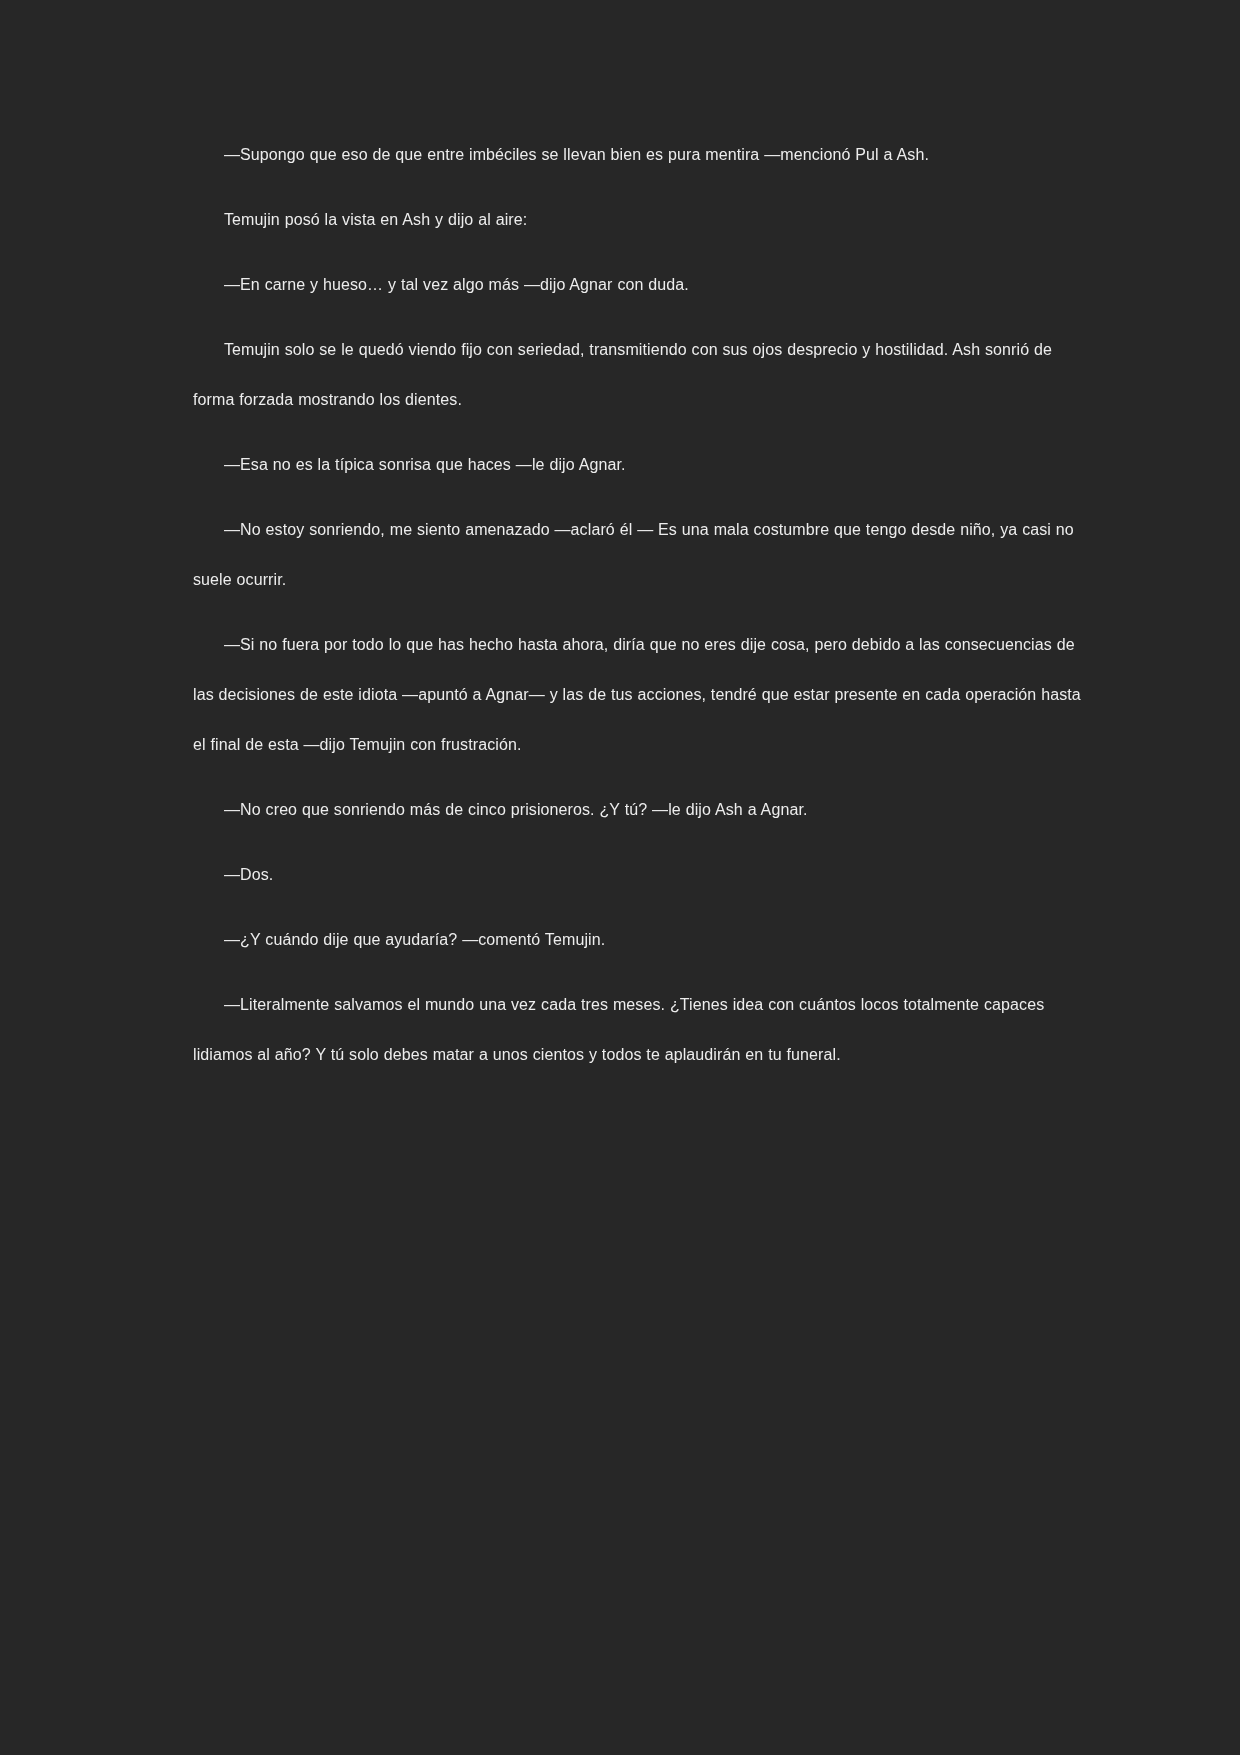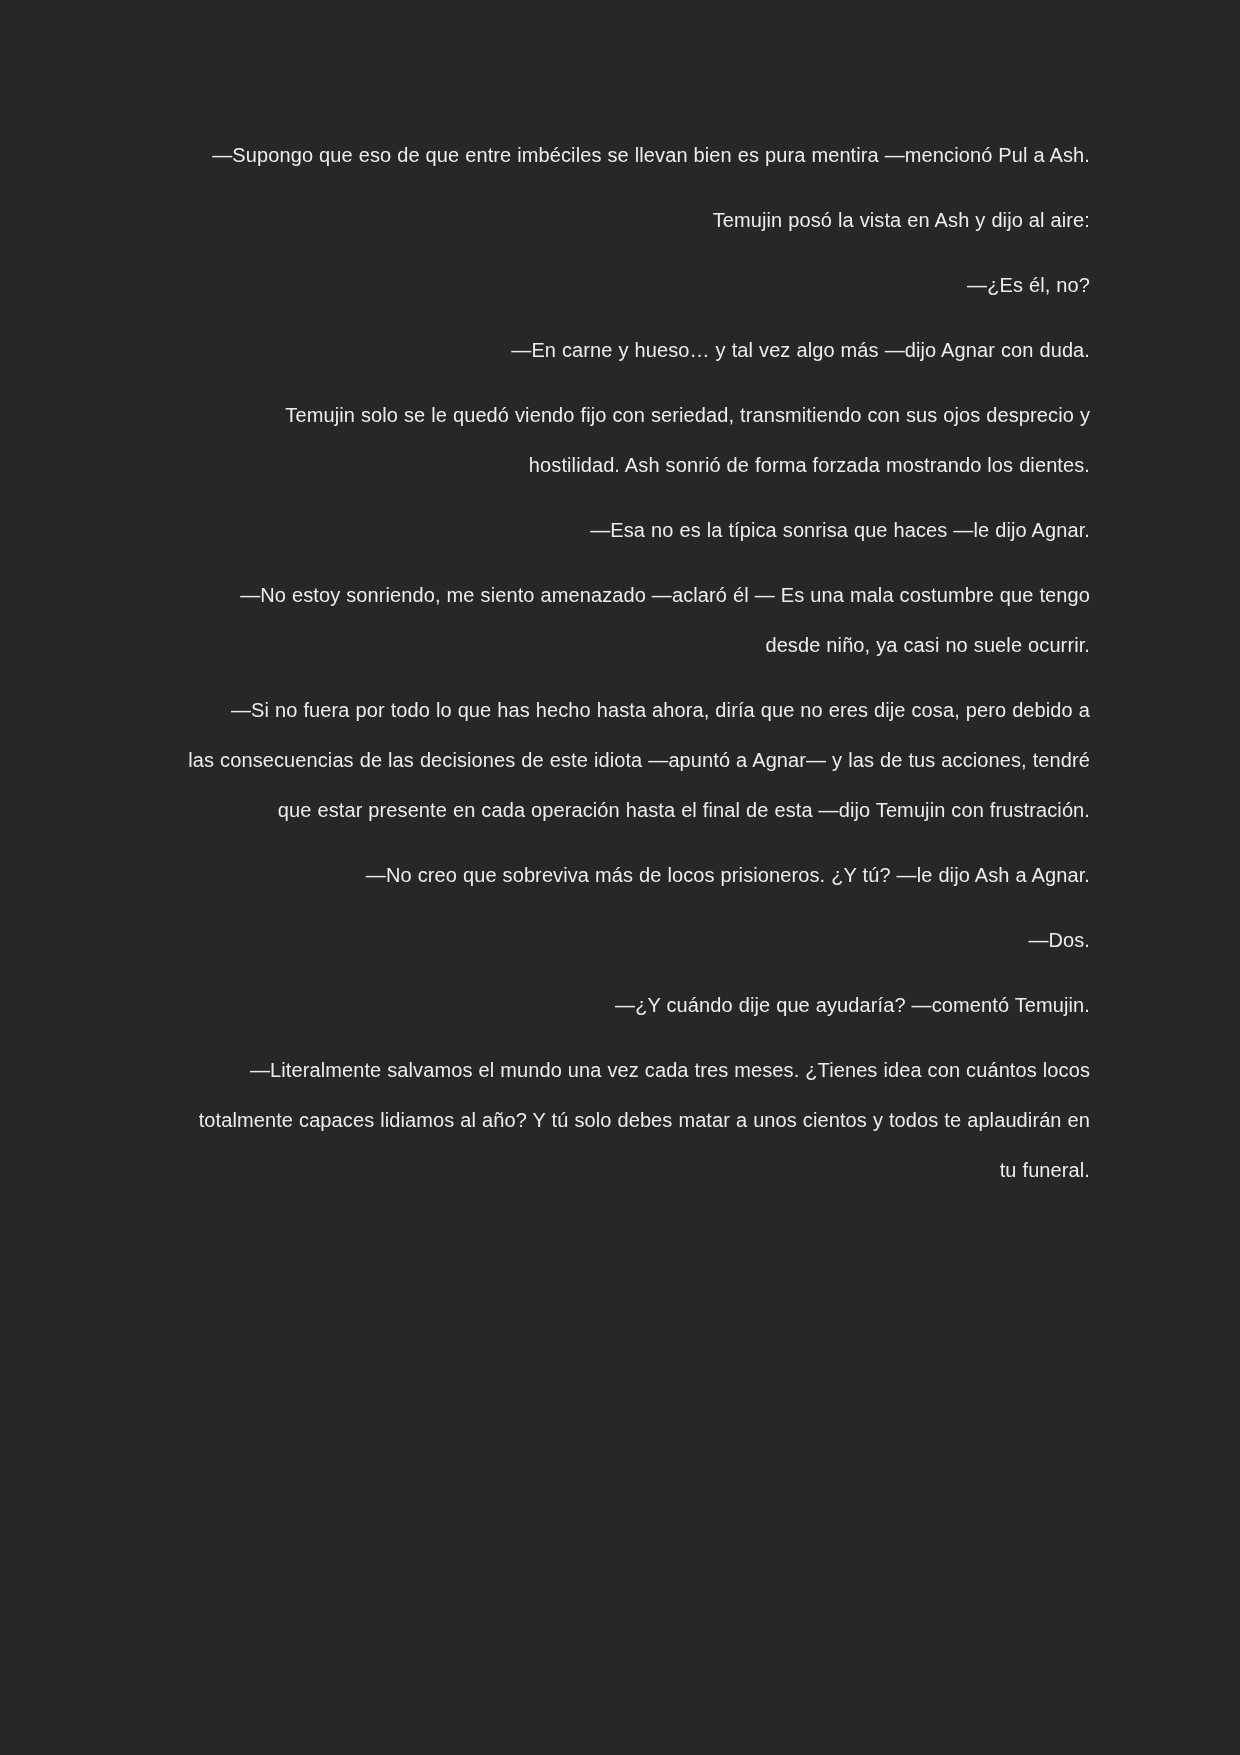--- a/index.html
+++ b/index.html
@@ -14,40 +14,39 @@
     font-family: "Liberation Sans", sans-serif;
   }
   .page {
     box-sizing: border-box;
     width: 1240px;
     height: 1755px;
     padding: 130px 150px 0 177px;
     color: #ededed;
   }
   .page p {
-    margin: 0 0 15px 1px;
+    margin: 0 0 15px 16px;
     max-width: 912px;
-    font-size: 20px;
+    font-size: 16px;
     line-height: 50px;
     text-indent: 31px;
     font-weight: 400;
     letter-spacing: 0.1px;
-    text-align: right;
+    text-align: left;
     word-spacing: 0.3px;
   }
 </style>
 </head>
 <body>
 
 <main class="page">
   <p>—Supongo que eso de que entre imbéciles se llevan bien es pura mentira —mencionó Pul a Ash.</p>
   <p>Temujin posó la vista en Ash y dijo al aire:</p>
-  <p>—¿Es él, no?</p>
   <p>—En carne y hueso… y tal vez algo más —dijo Agnar con duda.</p>
   <p>Temujin solo se le quedó viendo fijo con seriedad, transmitiendo con sus ojos desprecio y hostilidad. Ash sonrió de forma forzada mostrando los dientes.</p>
   <p>—Esa no es la típica sonrisa que haces —le dijo Agnar.</p>
   <p>—No estoy sonriendo, me siento amenazado —aclaró él — Es una mala costumbre que tengo desde niño, ya casi no suele ocurrir.</p>
   <p>—Si no fuera por todo lo que has hecho hasta ahora, diría que no eres dije cosa, pero debido a las consecuencias de las decisiones de este idiota —apuntó a Agnar— y las de tus acciones, tendré que estar presente en cada operación hasta el final de esta —dijo Temujin con frustración.</p>
-  <p>—No creo que sobreviva más de locos prisioneros. ¿Y tú? —le dijo Ash a Agnar.</p>
+  <p>—No creo que sonriendo más de cinco prisioneros. ¿Y tú? —le dijo Ash a Agnar.</p>
   <p>—Dos.</p>
   <p>—¿Y cuándo dije que ayudaría? —comentó Temujin.</p>
   <p>—Literalmente salvamos el mundo una vez cada tres meses. ¿Tienes idea con cuántos locos totalmente capaces lidiamos al año? Y tú solo debes matar a unos cientos y todos te aplaudirán en tu funeral.</p>
 </main>
 
 </body></html>

